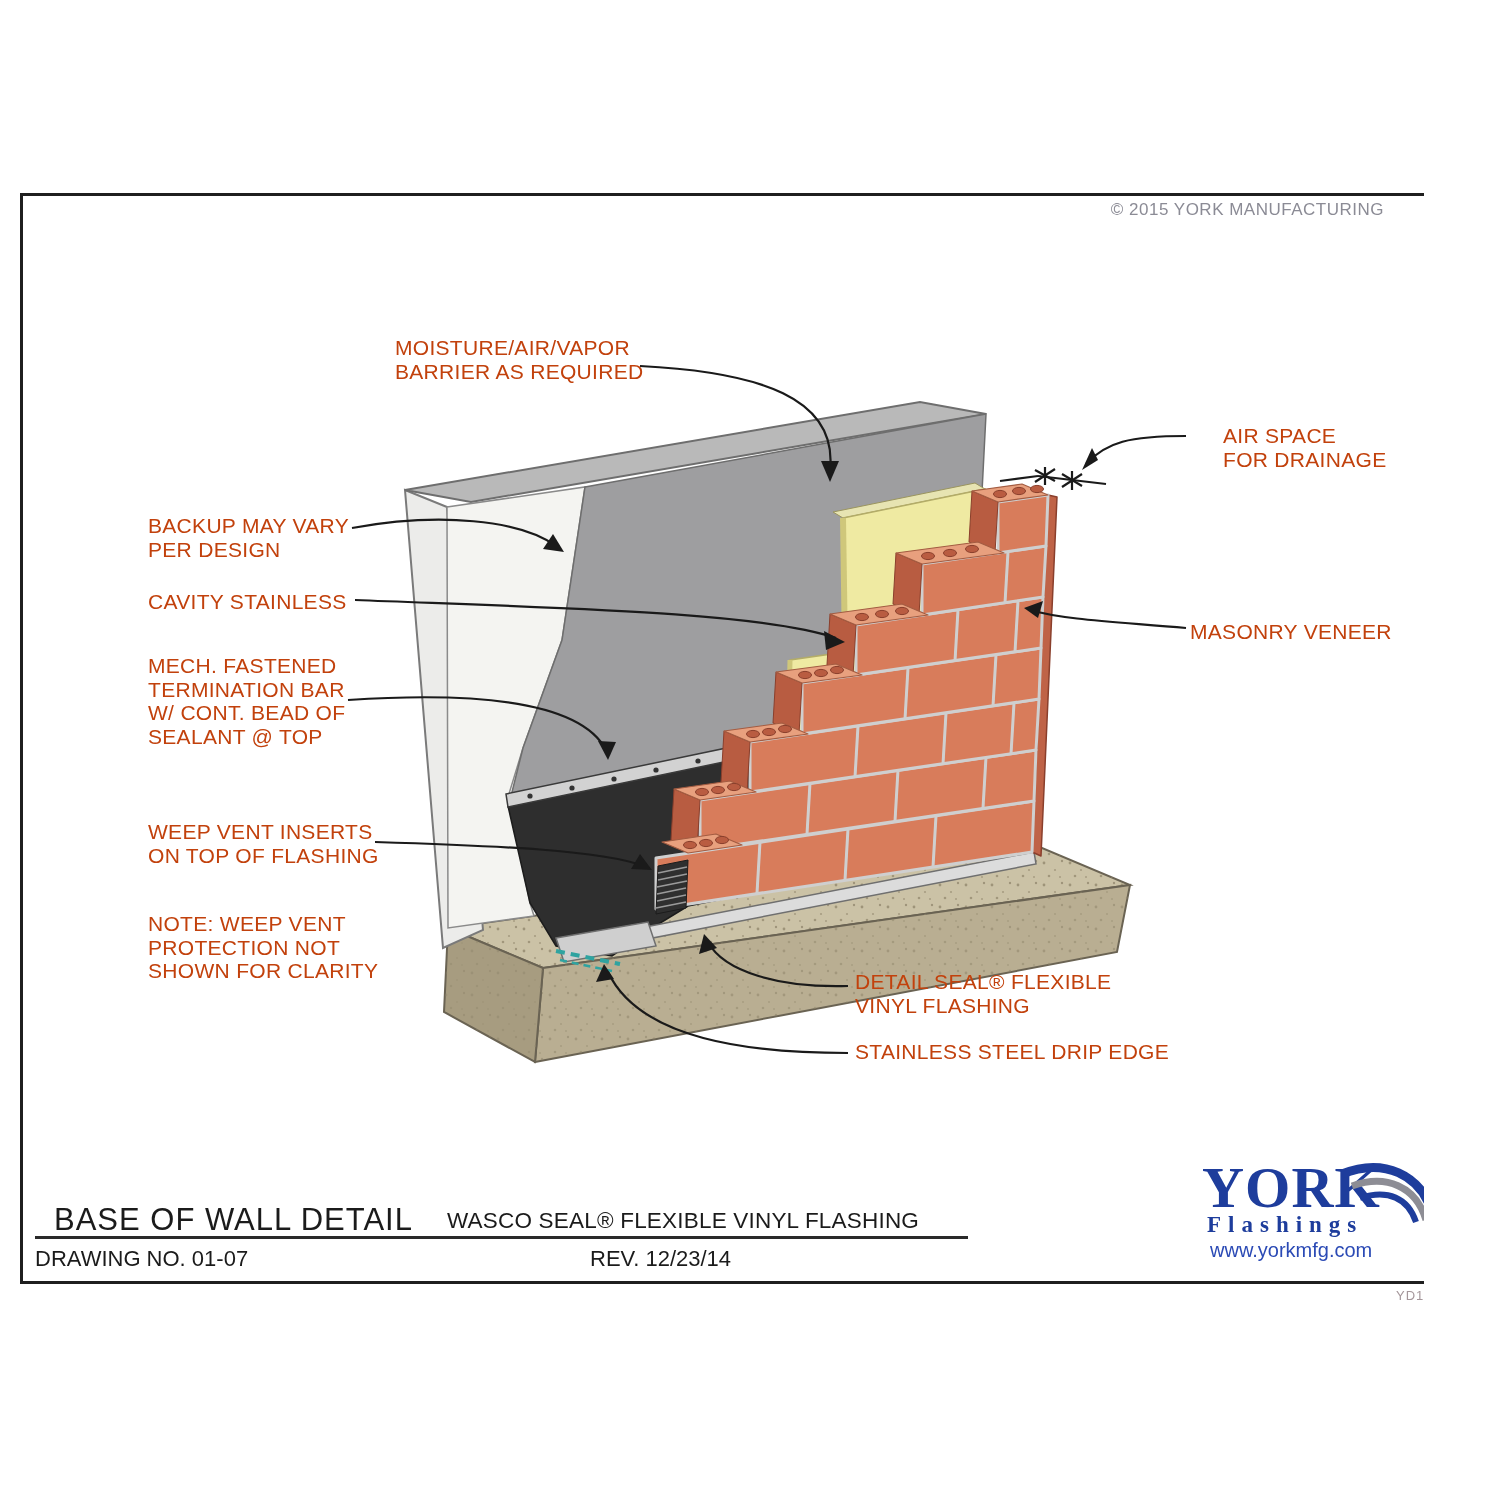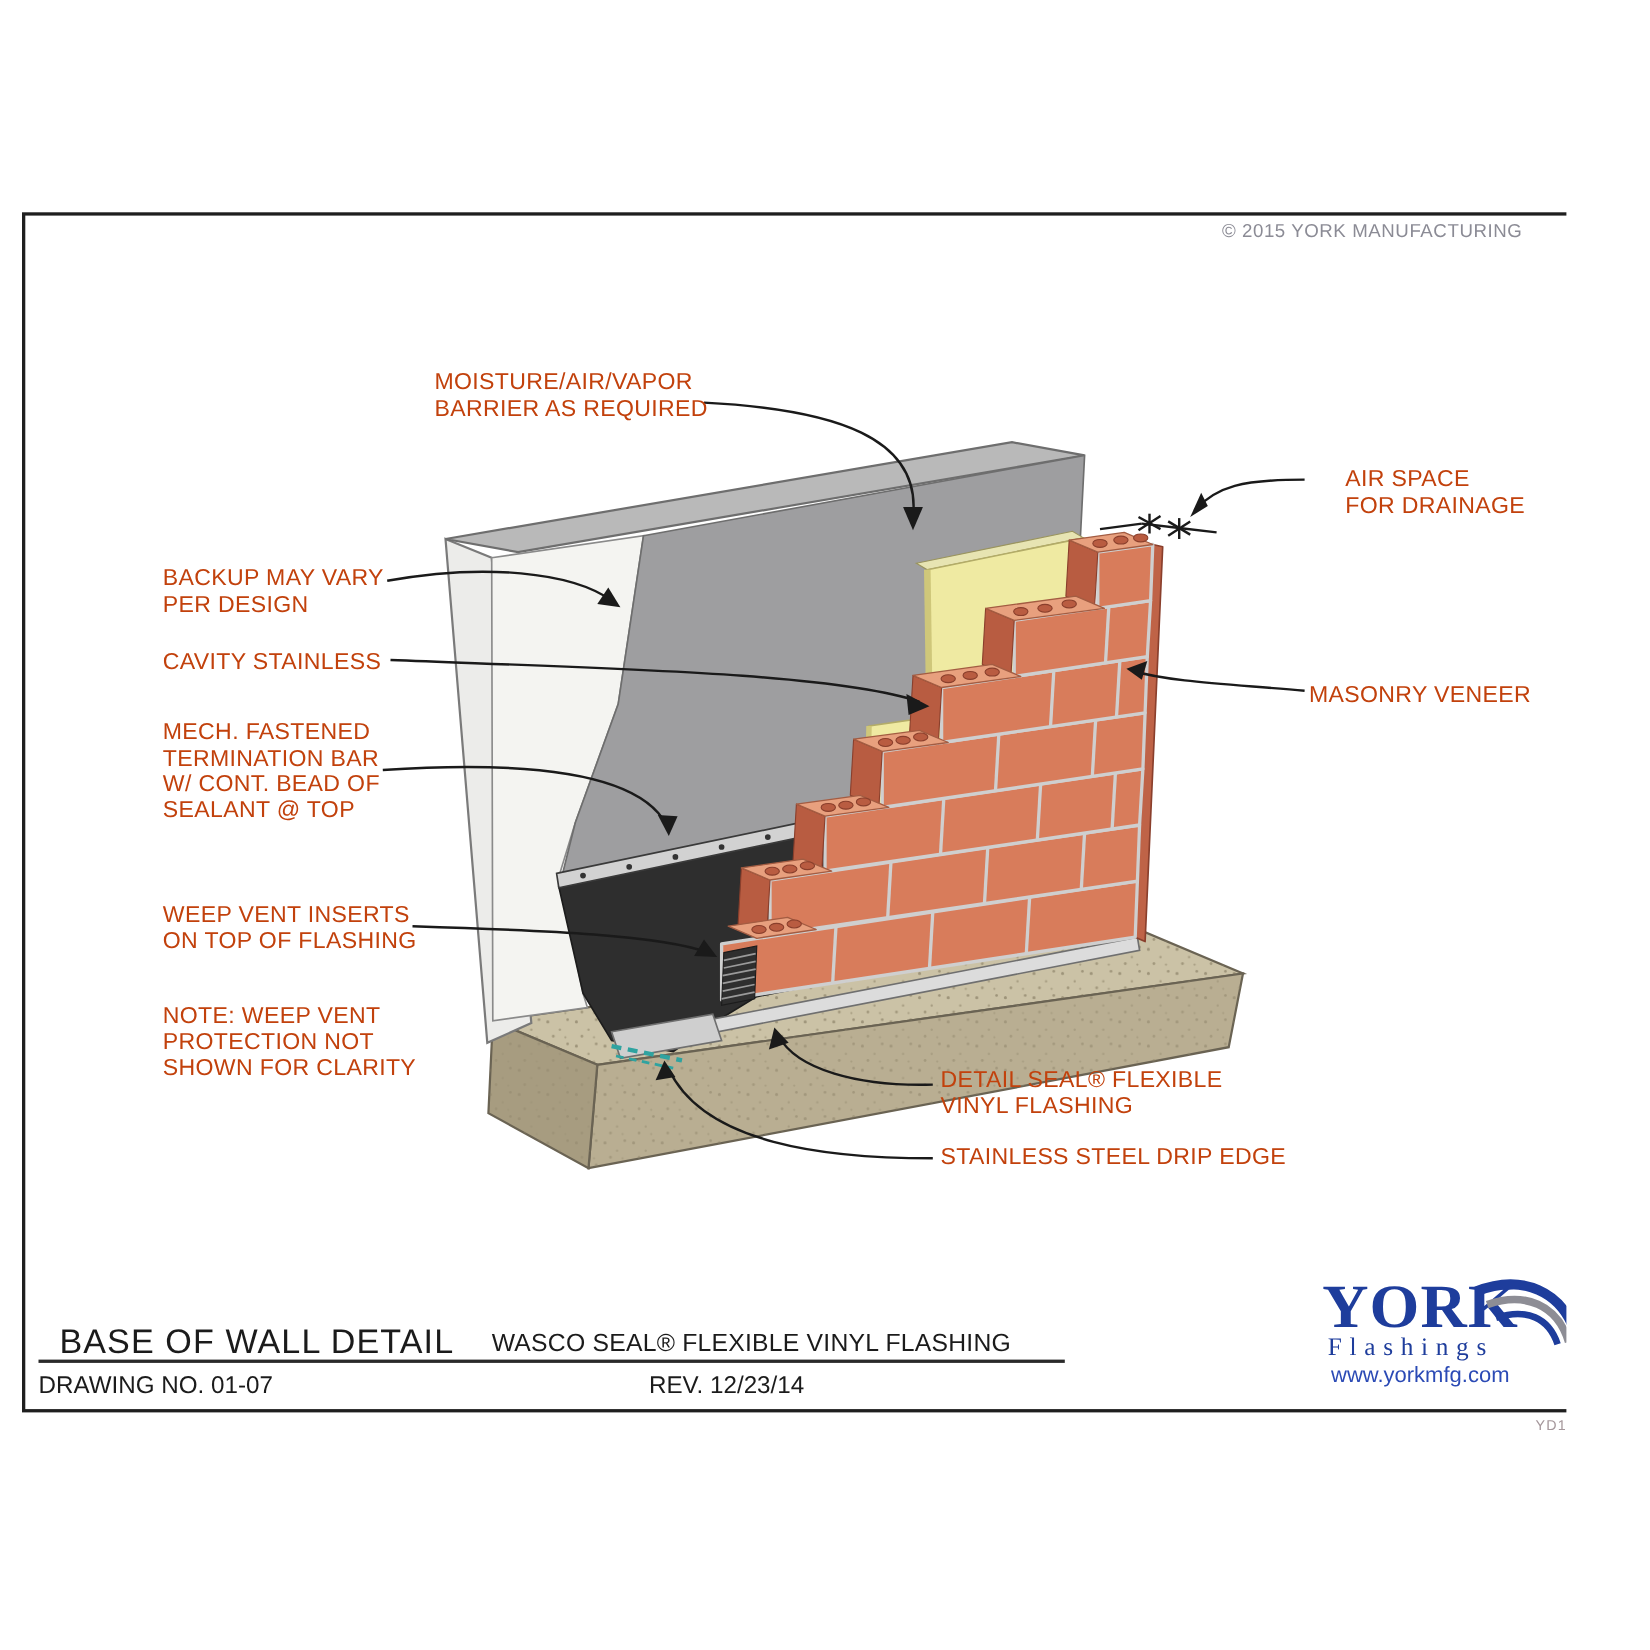--- a/index.html
+++ b/index.html
@@ -16,21 +16,21 @@
   .tb-title{position:absolute;left:35px;top:1202px;font-size:31px;color:#1b1b1b;letter-spacing:1px;margin-left:19px;}
   .tb-sub{position:absolute;left:447px;top:1208px;font-size:22.5px;color:#1b1b1b;letter-spacing:.2px;}
   .tb-rule{position:absolute;left:35px;top:1236px;width:933px;height:3px;background:#2a2a2a;}
   .tb-dwg{position:absolute;left:35px;top:1246px;font-size:22px;color:#1b1b1b;}
   .tb-rev{position:absolute;left:590px;top:1246px;font-size:22px;color:#1b1b1b;}
   
   .logo-york{position:absolute;left:1202px;top:1156px;font-family:"Liberation Serif",serif;
              font-weight:bold;font-size:56px;color:#1e3d9c;letter-spacing:1px;transform:scaleX(1.04);
              transform-origin:left top;}
   .logo-flash{position:absolute;left:1207px;top:1212px;font-family:"Liberation Serif",serif;
-              font-weight:normal;font-size:23px;color:#1e3d9c;letter-spacing:7px;}
+              font-weight:bold;font-size:23px;color:#1e3d9c;letter-spacing:7px;}
   .logo-url{position:absolute;left:1210px;top:1239px;font-size:20px;color:#2b4ab5;}
   .sheet-code{position:absolute;left:1396px;top:1288px;font-size:13px;color:#a5979b;letter-spacing:1px;}
 </style>
 </head>
 <body>
 
 <div class="page">
 
   <div class="frame"></div>
 

